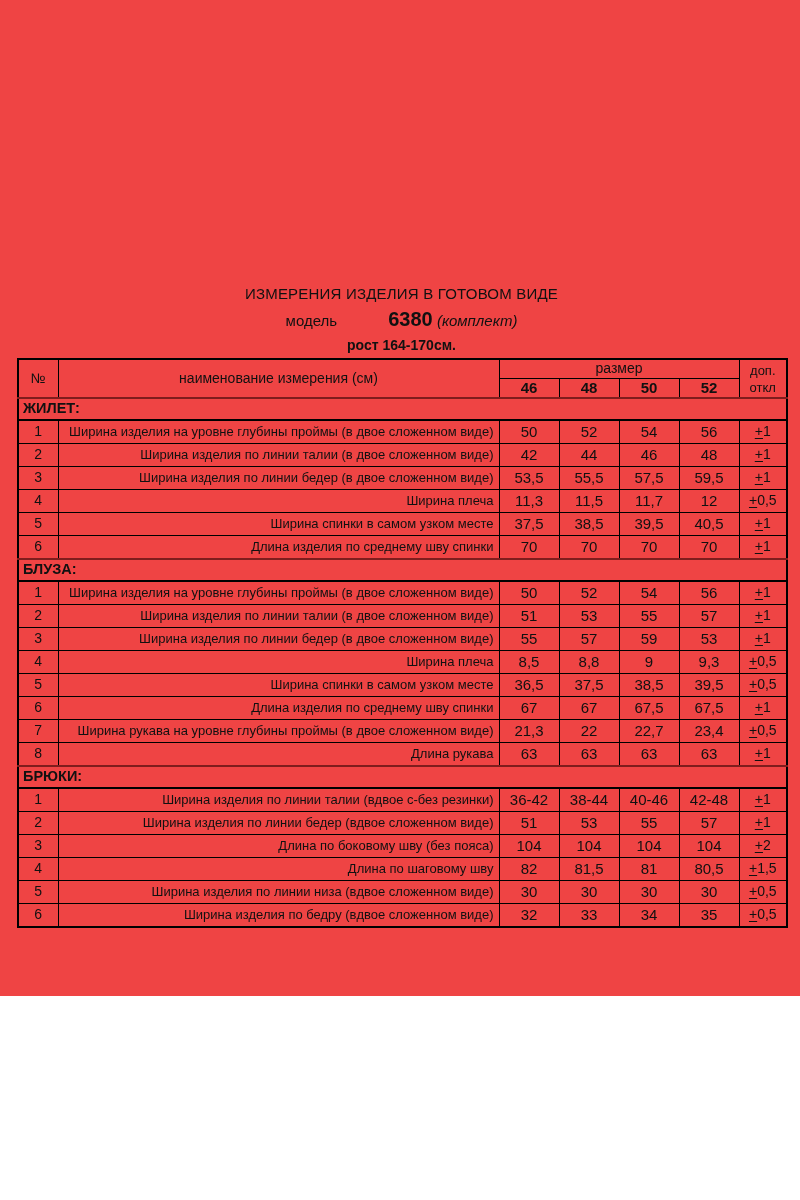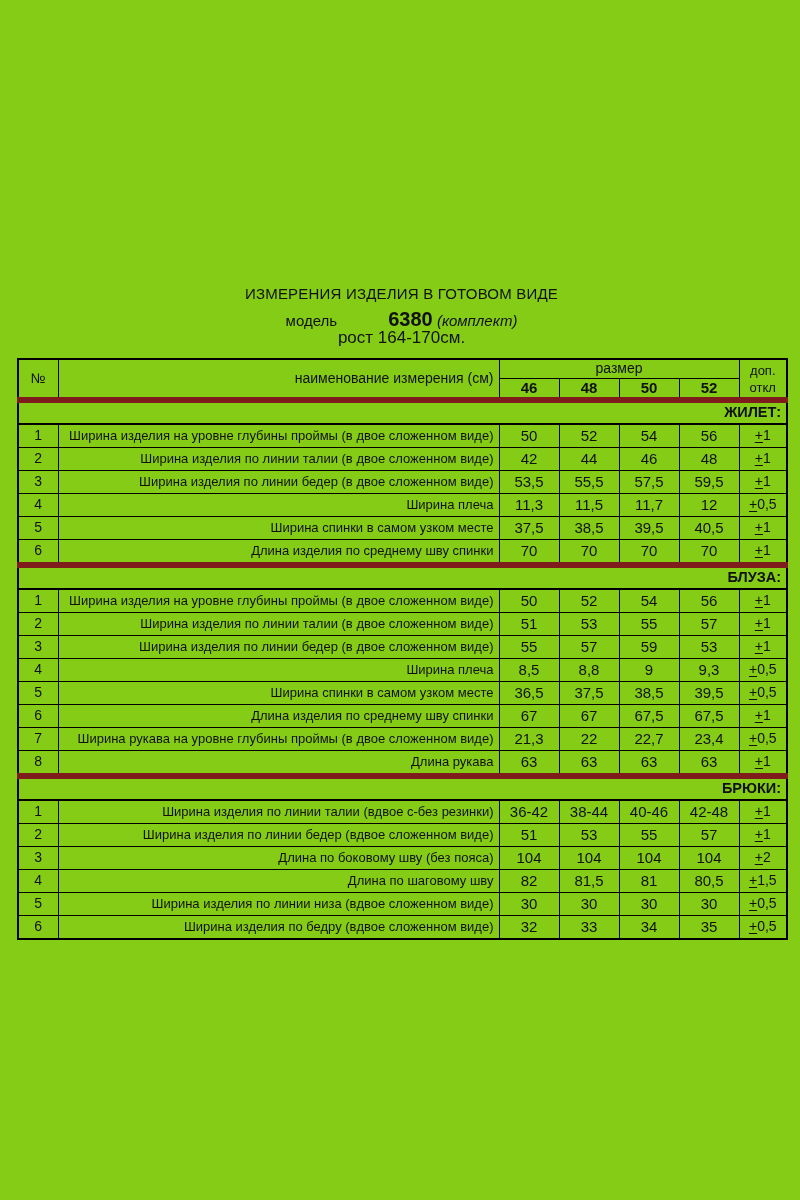--- a/index.html
+++ b/index.html
@@ -5,22 +5,22 @@
   html, body {
     margin: 0;
     padding: 0;
     background: #ffffff;
     font-family: "Liberation Sans", sans-serif;
     color: #111111;
   }
   .sheet {
     position: relative;
     width: 800px;
-    height: 1200px;
-    background: #84cc16;
+    height: 996px;
+    background: #ef4444;
     overflow: hidden;
   }
   .titles {
     position: absolute;
     top: 286px;
     left: 17px;
     width: 769px;
     text-align: center;
     line-height: 1;
   }
@@ -35,21 +35,23 @@
   .model-number {
     font-weight: bold;
     font-size: 20px;
     margin-left: 47px;
   }
   .model-note {
     font-style: italic;
     font-size: 15px;
   }
   .height-line {
-    font-size: 17px;
+    margin-top: 9px;
+    font-size: 14px;
+    font-weight: bold;
   }
   table.size-table {
     position: absolute;
     top: 358px;
     left: 17px;
     width: 769px;
     border-collapse: collapse;
     table-layout: fixed;
     border: 2px solid #000;
   }
@@ -60,31 +62,31 @@
     font-size: 13px;
     white-space: nowrap;
     overflow: hidden;
     line-height: 1.1;
   }
   .size-table thead td { height: 18px; }
   td.c-no   { text-align: center; font-size: 14px; padding: 0 2px; }
   td.c-name { text-align: right; }
   td.c-val  { text-align: center; font-size: 15px; }
   td.c-dev  { text-align: center; font-size: 14px; padding: 0 2px; }
-  td.h-name { text-align: right; font-size: 14px; }
+  td.h-name { text-align: center; font-size: 14px; }
   td.h-size { text-align: center; font-size: 14px; }
   td.h-sz   { text-align: center; font-size: 15px; font-weight: bold; }
   td.h-dev  { text-align: center; font-size: 13px; padding: 0 2px; border-radius: 8px; }
   td.h-dev div { line-height: 17px; }
   tr.section-row td {
-    border-top: 6px solid #7f1d1d;
+    border-top: 2px solid #7f1d1d;
     border-bottom: 2px solid #000;
     font-weight: bold;
     font-size: 14.5px;
-    text-align: right;
+    text-align: left;
     height: 20px;
     padding-left: 4px;
   }
   .dev-sign {
     text-decoration: underline;
     text-underline-offset: 2px;
   }
 </style>
 </head>
 <body>

